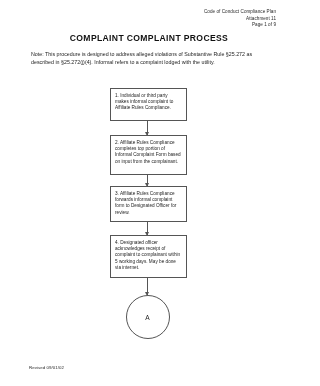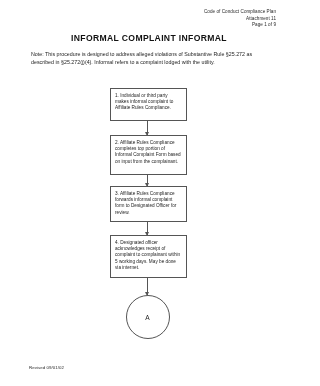--- a/index.html
+++ b/index.html
@@ -139,21 +139,21 @@
 <body>
 
 <div class="page">
 
   <div class="doc-header">
     <div>Code of Conduct Compliance Plan</div>
     <div>Attachment 11</div>
     <div>Page 1 of 9</div>
   </div>
 
-  <div class="doc-title">INFORMAL COMPLAINT INFORMAL</div>
+  <div class="doc-title">COMPLAINT COMPLAINT PROCESS</div>
 
   <div class="note">Note:  This procedure is designed to address alleged violations of Substantive Rule §25.272 as described in §25.272(j)(4).  Informal refers to a complaint lodged with the utility.</div>
 
   <div class="flow">
 
     <div class="node-box box-1">
       <span>1. Individual or third party makes informal complaint to Affiliate Rules Compliance.</span>
     </div>
 
     <div class="connector conn-1"></div>

